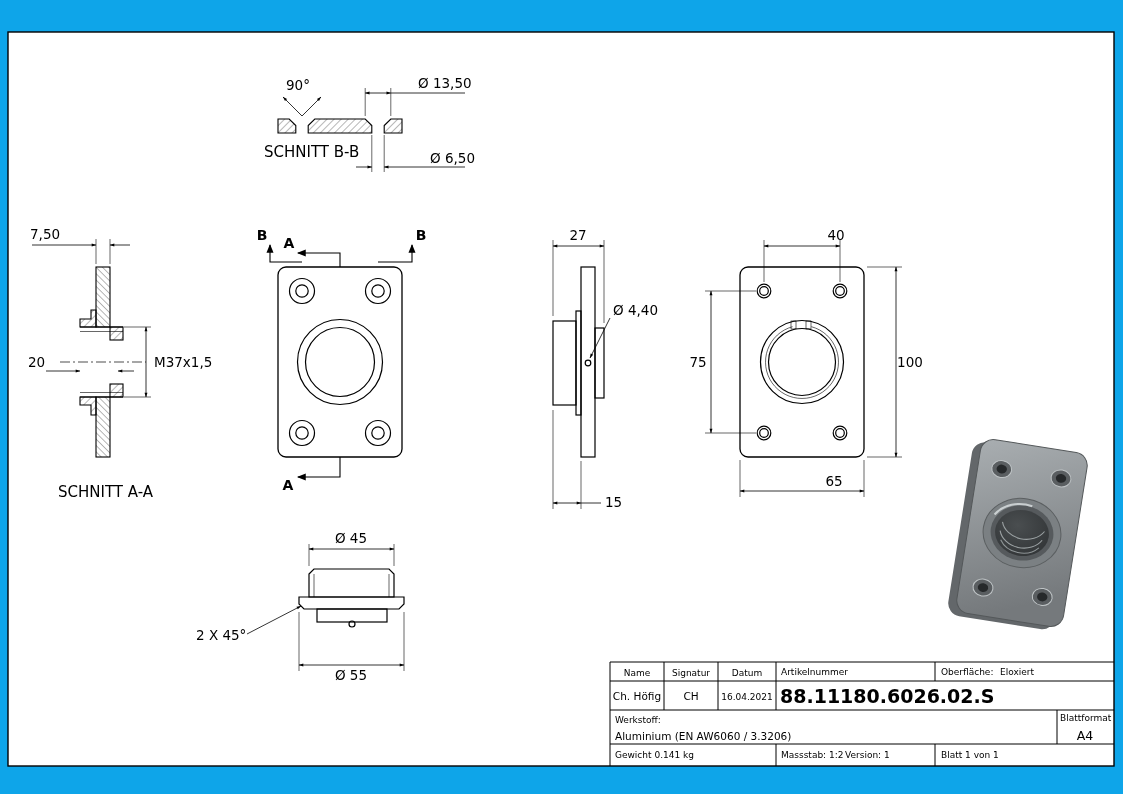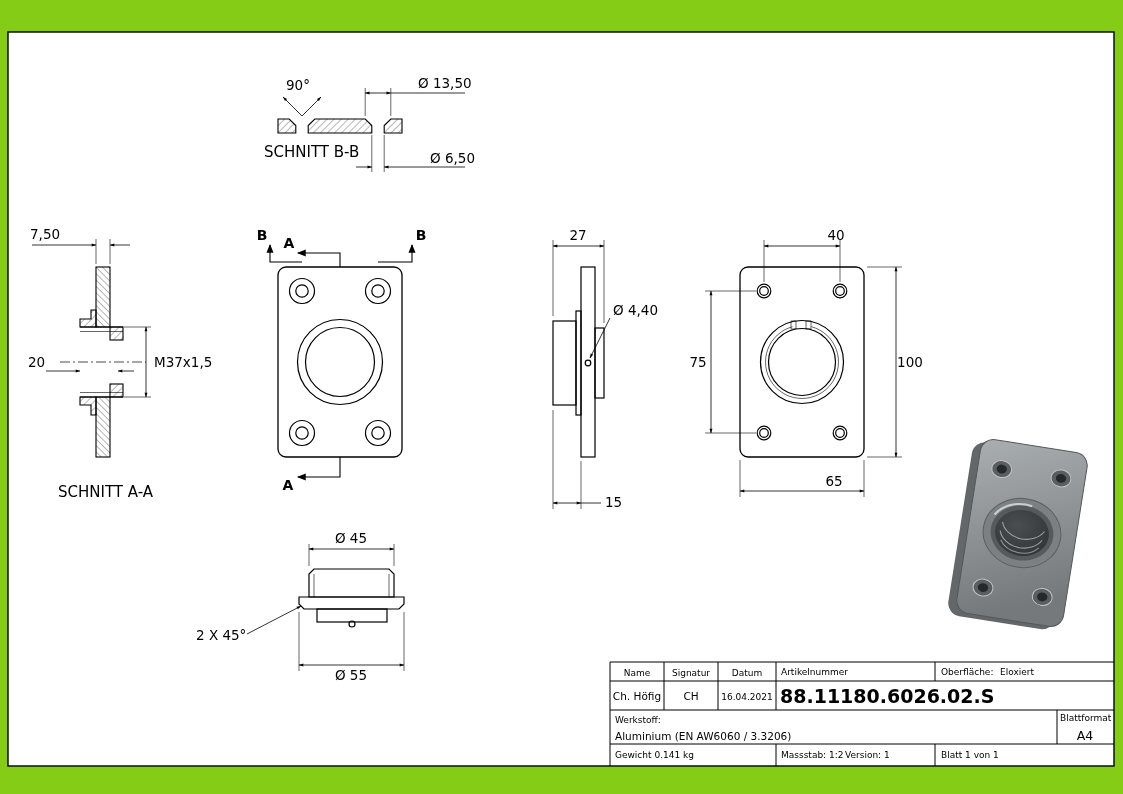--- a/index.html
+++ b/index.html
@@ -1,16 +1,16 @@
 <!DOCTYPE html>
 <html><head>
 <meta charset="utf-8">
 <style>
   html,body{margin:0;padding:0;background:#ffffff}
-  .sheet{width:1123px;height:794px;background:#84cc16;position:relative;overflow:hidden}
+  .sheet{width:1123px;height:794px;background:#0ea5e9;position:relative;overflow:hidden}
   svg{font-family:"DejaVu Sans",sans-serif}
   .oln{fill:none;stroke:#000;stroke-width:1.2}
   .ol{fill:#fff;stroke:#000;stroke-width:1.3}
   .h1{fill:url(#hatch1);stroke:#000;stroke-width:1.1}
   .h2{fill:url(#hatch2);stroke:#000;stroke-width:1.1}
   .dim{fill:none;stroke:#000;stroke-width:0.8}
   .thin{fill:none;stroke:#000;stroke-width:0.6}
   .secl{fill:none;stroke:#000;stroke-width:1.1}
   .tbl{stroke:#000;stroke-width:1}
   .cl{fill:none;stroke:#000;stroke-width:0.7;stroke-dasharray:10 3 2 3}

